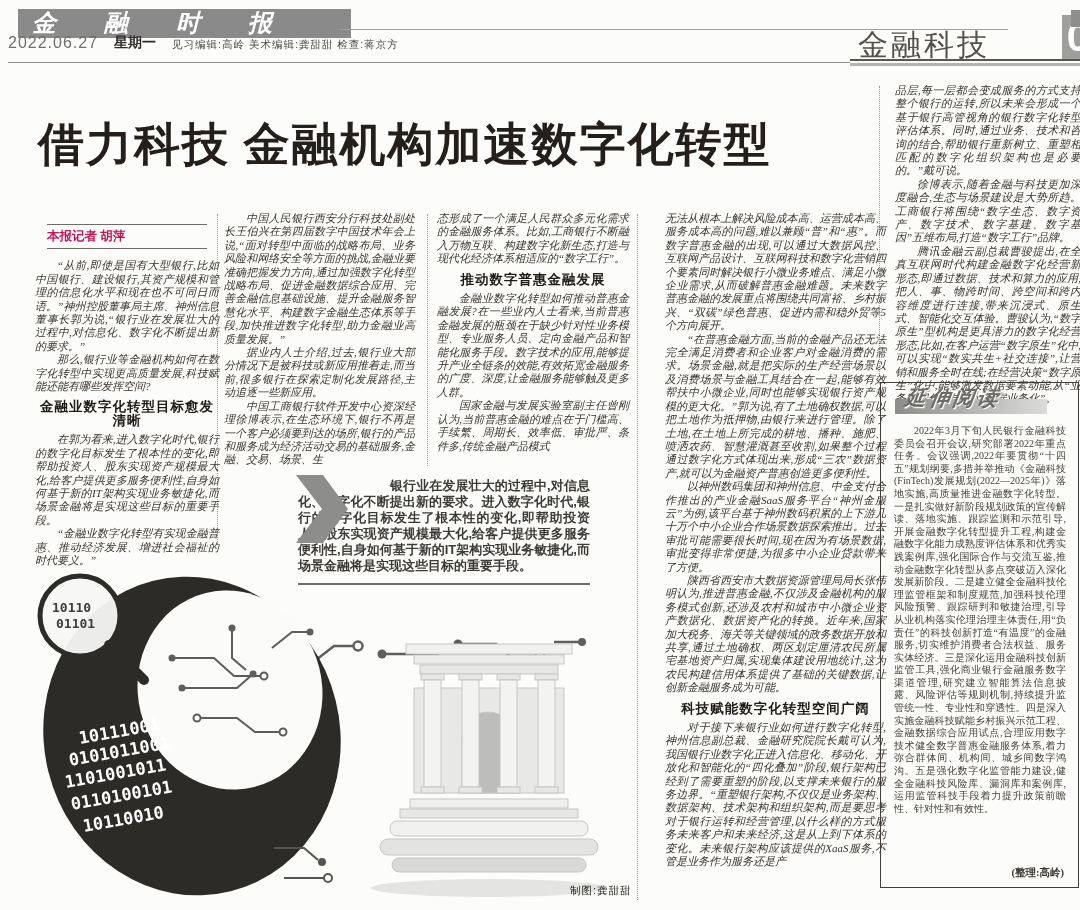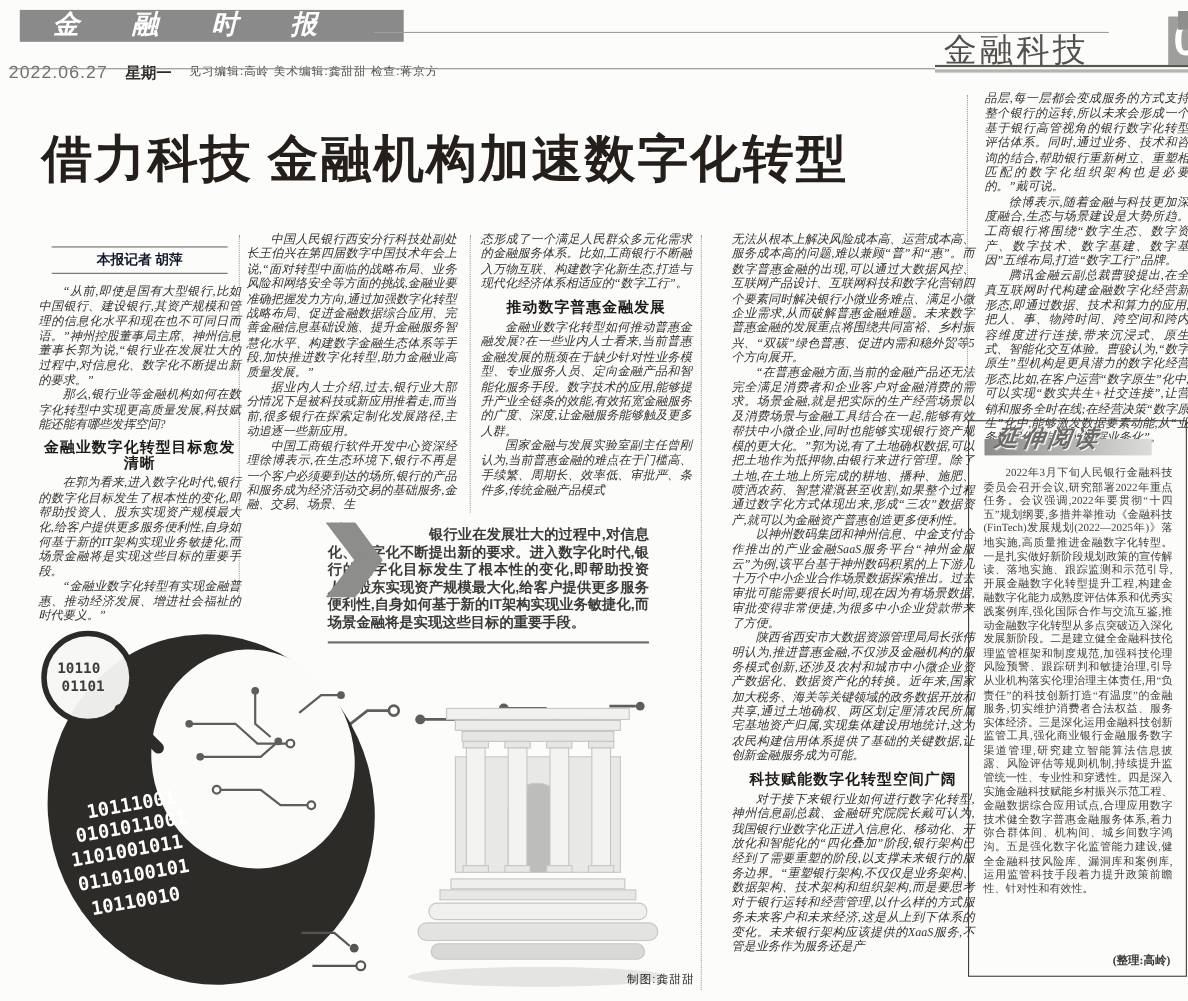--- a/index.html
+++ b/index.html
@@ -3,23 +3,23 @@
 <meta charset="utf-8">
 <style>
   html,body{margin:0;padding:0;background:#e9e9e7;}
   #page{position:relative;width:1080px;height:910px;background:#fcfcfa;margin:0 auto;
         font-family:"Liberation Serif","DejaVu Serif",serif;overflow:hidden;color:#36312c;}
   .abs{position:absolute;}
 
   
   .masthead-box{left:18px;top:9px;width:319px;height:29px;background:#8a8a8a;
       color:#fff;font:italic bold 24px "Liberation Serif",serif;line-height:28px;
-      letter-spacing:48px;padding-left:30px;white-space:nowrap;overflow:hidden;}
+      letter-spacing:48px;padding-left:14px;white-space:nowrap;overflow:hidden;}
   .rule-top{left:340px;top:29px;width:668px;height:1px;background:#a0a09e;}
-  .date-row{left:8px;top:58px;display:flex;align-items:flex-start;gap:16px;white-space:nowrap;
+  .date-row{left:8px;top:34px;display:flex;align-items:flex-end;gap:16px;white-space:nowrap;
       font-family:"Liberation Sans",sans-serif;}
   .date{font-size:16px;color:#6f6f6d;letter-spacing:1px;}
   .weekday{font-size:14px;font-weight:bold;color:#2e2b28;}
   .editors{font-size:10.5px;color:#4c4a47;letter-spacing:1px;}
   .rule-left{left:8px;top:62px;width:842px;height:1px;background:#8e8e8c;}
   .section-title{left:845px;top:25px;width:158px;text-align:center;font-size:30px;
       color:#54514c;letter-spacing:3px;font-family:Liberation Serif, serif;}
   .page-box{left:1062px;top:15px;width:54px;height:44px;background:#9e9e9c;color:#fff;
       font:bold 40px "Liberation Sans",sans-serif;text-align:center;line-height:44px;}
   .corner-square{left:1071px;top:10px;width:9px;height:17px;background:#8e8e8c;}
@@ -34,21 +34,21 @@
   .col{position:absolute;top:212px;font-size:11px;line-height:13.4px;text-align:justify;color:#37322c;}
   .col p{margin:0;text-indent:2em;font-style:italic;}
   .col p.noind{text-indent:0;}
   .col h3{font-size:13.5px;font-weight:bold;text-align:center;margin:7px 0 6px;color:#1f1b16;
       letter-spacing:1px;font-family:"Liberation Sans",sans-serif;}
   .col1{left:35px;width:184px;}
   .col2{left:224px;width:191px;}
   .col3{left:437px;width:192px;}
   .col4{left:648px;width:221px;margin-left:17px;}
   .col5{left:895px;top:84px;width:186px;}
-  .byline{text-align:center;font-weight:bold;font-size:12.5px;color:#0f172a;
+  .byline{text-align:left;font-weight:bold;font-size:12.5px;color:#be185d;
       border-top:1px solid #6e6c68;border-bottom:1px solid #6e6c68;
       padding:5px 0;margin:12px 12px 10px;}
 
   .vdiv{position:absolute;width:0;border-left:1px dotted #9c9c9a;}
   .vd1{left:217px;top:214px;height:330px;}
   .vd2{left:427px;top:214px;height:252px;}
   .vd3{left:637px;top:214px;height:686px;}
   .vd4{left:879px;top:86px;height:290px;}
 
   

